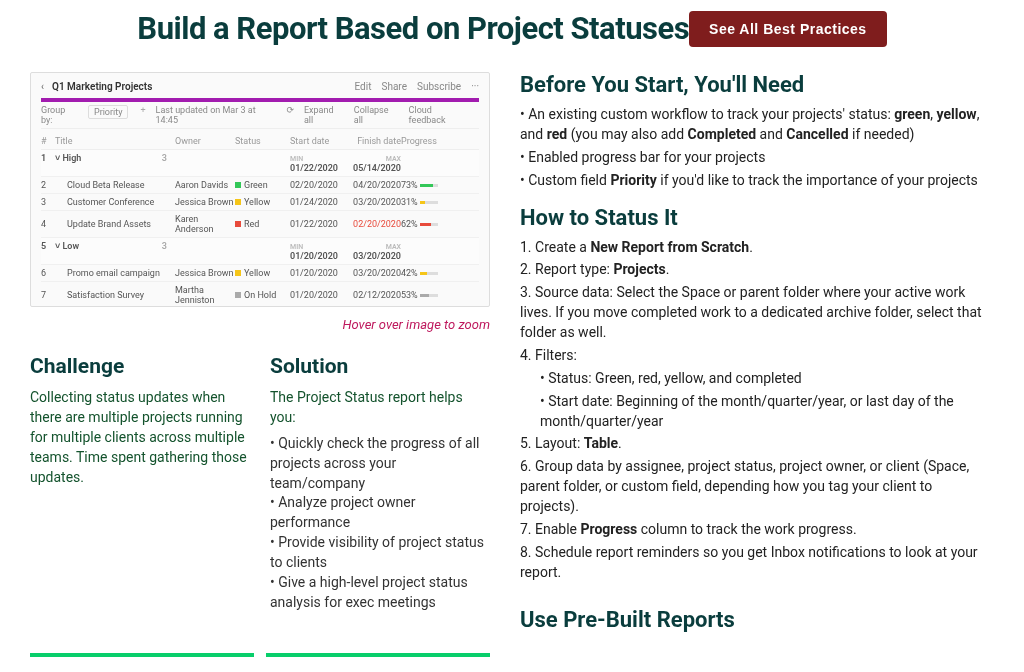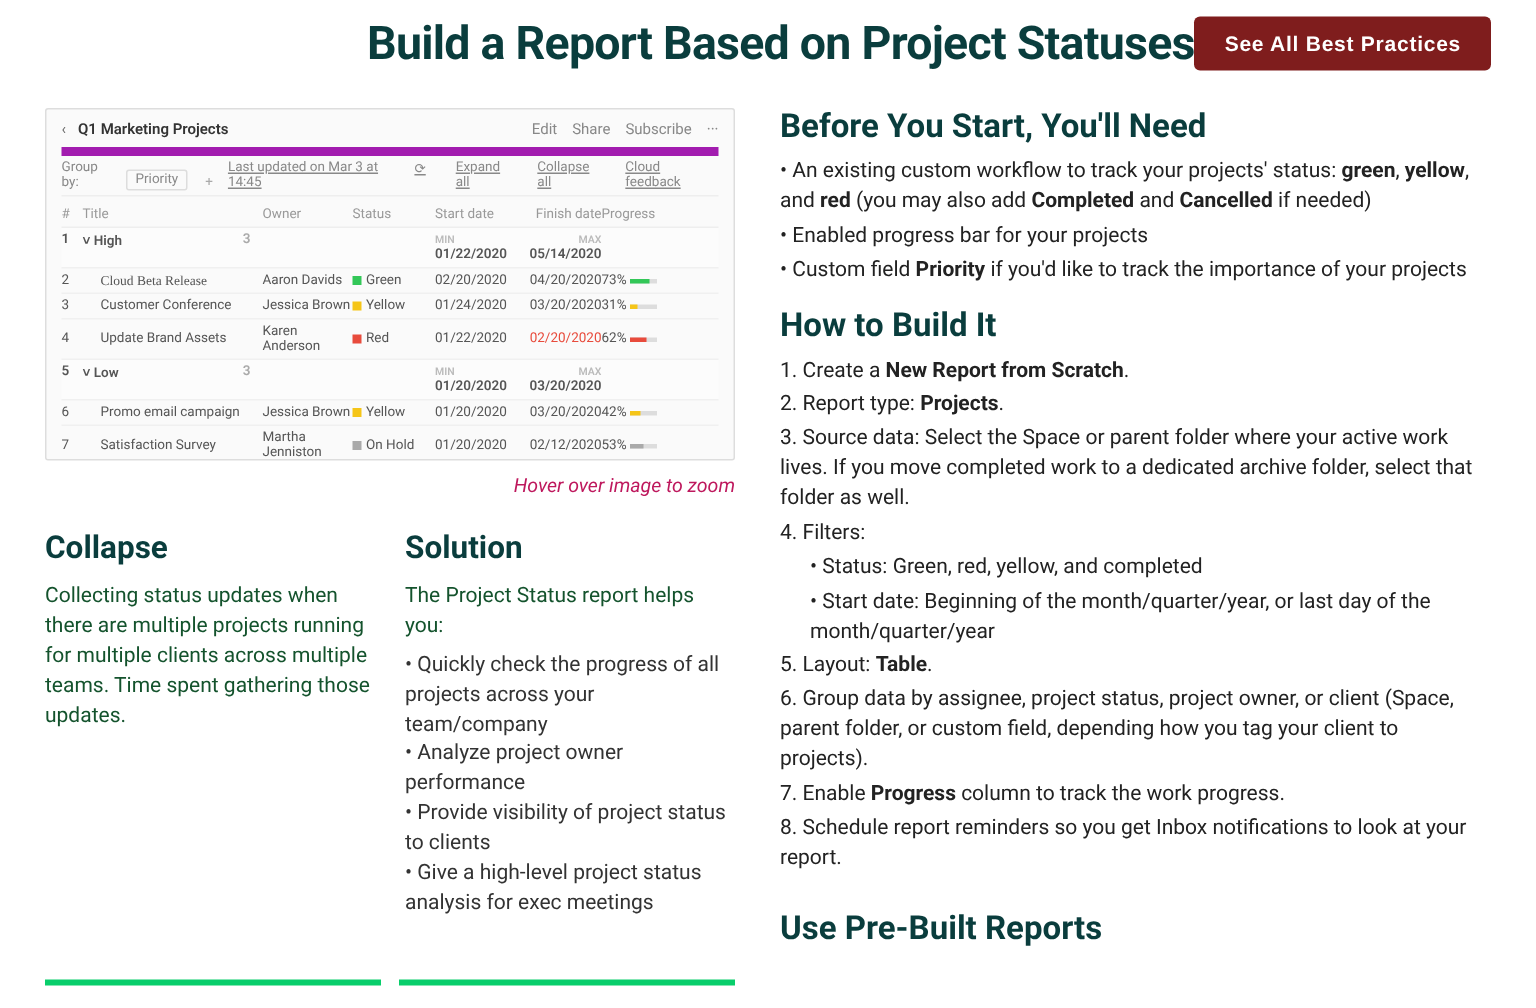--- a/index.html
+++ b/index.html
@@ -1,29 +1,29 @@
 <!DOCTYPE html>
 <html><head>
   <meta charset="utf-8">
   <style>
     * { margin: 0; padding: 0; box-sizing: border-box; }
     body { font-family: -apple-system, BlinkMacSystemFont, "Segoe UI", Roboto, Arial, sans-serif; color: #222; background: #fff; padding: 10px 30px 30px 30px; width: 1024px; }
-    .header { display: flex; justify-content: flex-end; align-items: center; margin-bottom: 25px; }
+    .header { display: flex; justify-content: center; align-items: center; margin-bottom: 25px; }
     .title { font-size: 31px; font-weight: 700; color: #0a3d3d; letter-spacing: -0.5px; }
     .btn-green { background: #7f1d1d; color: #fff; border: none; padding: 10px 20px; border-radius: 4px; font-size: 14px; font-weight: 700; letter-spacing: 0.5px; cursor: pointer; }
     .main { display: flex; gap: 30px; }
     .left { flex: 0 0 460px; }
     .right { flex: 1; }
     .screenshot { border: 1px solid #ddd; background: #fafafa; height: 235px; border-radius: 2px; padding: 8px 10px; font-size: 9px; color: #666; overflow: hidden; position: relative; }
     .ss-header { display: flex; align-items: center; gap: 8px; margin-bottom: 6px; font-size: 10px; }
     .ss-title { font-weight: 600; color: #333; }
     .ss-actions { margin-left: auto; display: flex; gap: 10px; color: #888; }
-    .ss-subhead { display: flex; align-items: flex-end; font-size: 9px; color: #888; margin-bottom: 4px; padding: 3px 0; border-top: 6px solid #a21caf; border-bottom: 1px solid #eee; }
+    .ss-subhead { display: flex; align-items: flex-start; font-size: 9px; color: #888; margin-bottom: 4px; padding: 3px 0; border-top: 4px solid #a21caf; border-bottom: 1px solid #eee; }
     .ss-subhead span { margin-right: 10px; }
-    .ss-subhead .ss-right { margin-left: auto; display: flex; gap: 10px; text-decoration: underline; }
+    .ss-subhead .ss-right { margin-left: auto; display: flex; gap: 0; }
     .ss-cols { display: flex; font-size: 9px; color: #999; padding: 3px 0; border-bottom: 1px solid #eee; }
     .ss-cols div, .ss-row div { flex-shrink: 0; }
     .c-idx { width: 14px; }
     .c-title { width: 120px; }
     .c-owner { width: 60px; }
     .c-status { width: 55px; display: flex; align-items: center; gap: 3px; }
     .c-start { width: 52px; }
     .c-finish { width: 59px; text-align: right; }
     .c-prog { width: 40px; display: flex; align-items: center; gap: 2px; }
     .ss-row { display: flex; font-size: 9px; color: #555; padding: 3px 0; border-bottom: 1px solid #f0f0f0; align-items: center; }
@@ -99,21 +99,21 @@
             <div class="c-idx">1</div>
             <div class="c-title">˅ High<span style="float:right;color:#aaa;padding-right:8px;">3</span></div>
             <div class="c-owner"></div>
             <div class="c-status"></div>
             <div class="c-start"><span style="font-size:7px;color:#bbb;">MIN</span> 01/22/2020</div>
             <div class="c-finish"><span style="font-size:7px;color:#bbb;">MAX</span> 05/14/2020</div>
             <div class="c-prog"></div>
           </div>
           <div class="ss-row">
             <div class="c-idx">2</div>
-            <div class="c-title" style="padding-left:12px;font-family:Liberation Serif, serif;">Cloud Beta Release</div>
+            <div class="c-title" style="padding-left:12px;">Cloud Beta Release</div>
             <div class="c-owner">Aaron Davids</div>
             <div class="c-status"><span class="dot dot-green"></span>Green</div>
             <div class="c-start">02/20/2020</div>
             <div class="c-finish ">04/20/2020</div>
             <div class="c-prog">73%<span class="bar">
                 <span class="bar-fill" style="width:73%;background:#33c758;"></span>
               </span></div>
           </div>
           <div class="ss-row">
             <div class="c-idx">3</div>
@@ -168,21 +168,21 @@
                 <span class="bar-fill" style="width:53%;background:#aaa;"></span>
               </span></div>
           </div>
           <div class="ss-group"></div>
         </div>
     </div>
     <div class="caption">Hover over image to zoom</div>
 
     <div class="two-col">
       <div>
-        <div class="section-title">Collapse</div>
+        <div class="section-title">Challenge</div>
         <div class="body-text">Collecting status updates when there are multiple projects running for multiple clients across multiple teams. Time spent gathering those updates.</div>
       </div>
       <div>
         <div class="section-title">Solution</div>
         <div class="body-text">The Project Status report helps you:</div>
         <div style="margin-top:6px;">
           <div class="bullet">• <span>Quickly check the progress of all projects across your team/company</span></div>
           <div class="bullet">• <span>Analyze project owner performance</span></div>
           <div class="bullet">• <span>Provide visibility of project status to clients</span></div>
           <div class="bullet">• <span>Give a high-level project status analysis for exec meetings</span></div>
@@ -204,21 +204,21 @@
       </div>
     </div>
   </div>
 
   <div class="right">
     <div class="section-title">Before You Start, You'll Need</div>
     <p>• <span>An existing custom workflow to track your projects' status: </span><span class="bold">green</span><span>, </span><span class="bold">yellow</span><span>, and </span><span class="bold">red</span><span> (you may also add </span><span class="bold">Completed</span><span> and </span><span class="bold">Cancelled</span><span> if needed)</span></p>
     <p>• <span>Enabled progress bar for your projects</span></p>
     <p> •<span> Custom field </span><span class="bold">Priority</span><span> if you'd like to track the importance of your projects</span></p>
 
-    <div class="section-title" style="margin-top:14px;">How to Build It</div>
+    <div class="section-title" style="margin-top:14px;">How to Status It</div>
     <p class="step"><span>1. Create a </span><span class="bold">New Report from Scratch</span><span>.</span></p>
     <p class="step"><span>2. Report type: </span><span class="bold">Projects</span><span>.</span></p>
     <p class="step">3. Source data: Select the Space or parent folder where your active work lives. If you move completed work to a dedicated archive folder, select that folder as well.</p>
     <p class="step">4. Filters:</p>
     <p class="step sub-bullet">• Status: Green, red, yellow, and completed</p>
     <p class="step sub-bullet">• Start date: Beginning of the month/quarter/year, or last day of the month/quarter/year</p>
     <p class="step"><span>5. Layout: </span><span class="bold">Table</span><span>.</span></p>
     <p class="step">6. Group data by assignee, project status, project owner, or client (Space, parent folder, or custom field, depending how you tag your client to projects).</p>
     <p class="step"><span>7. Enable </span><span class="bold">Progress</span><span> column to track the work progress.</span></p>
     <p class="step">8. Schedule report reminders so you get Inbox notifications to look at your report.</p>

